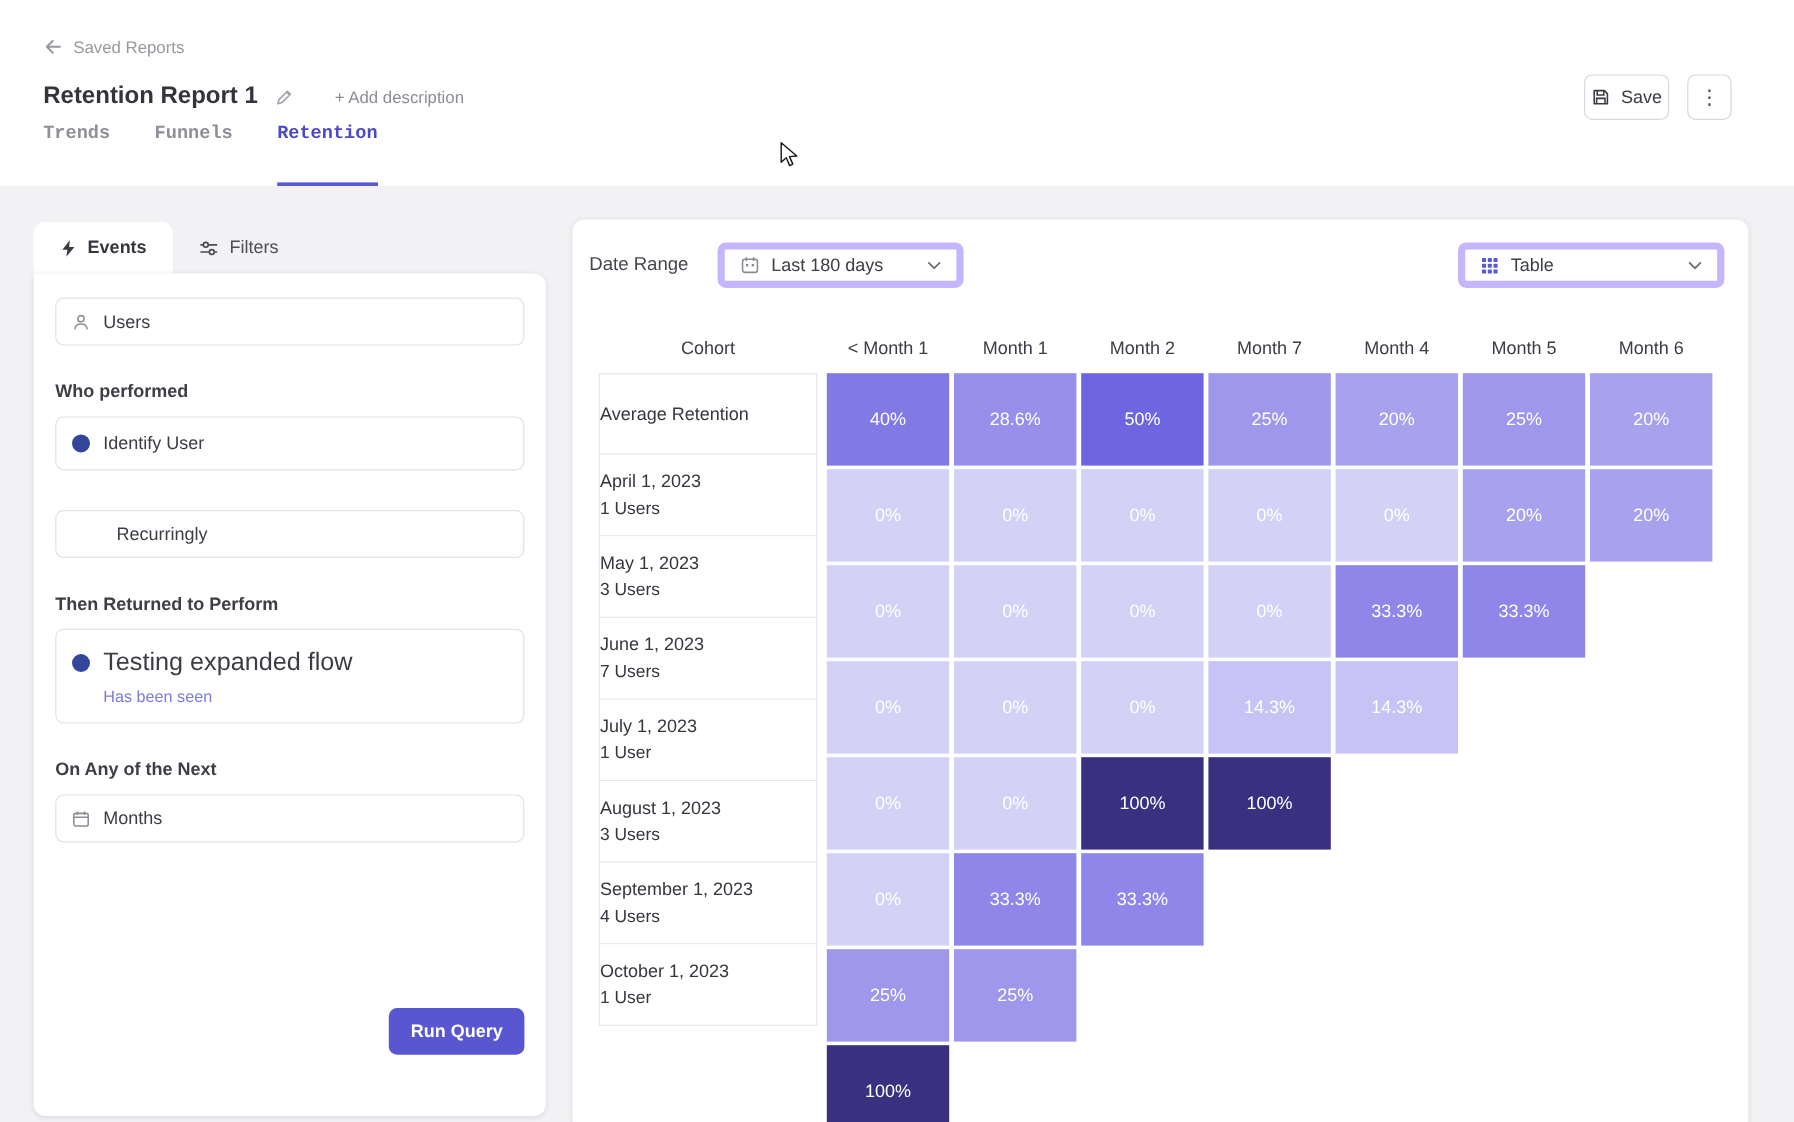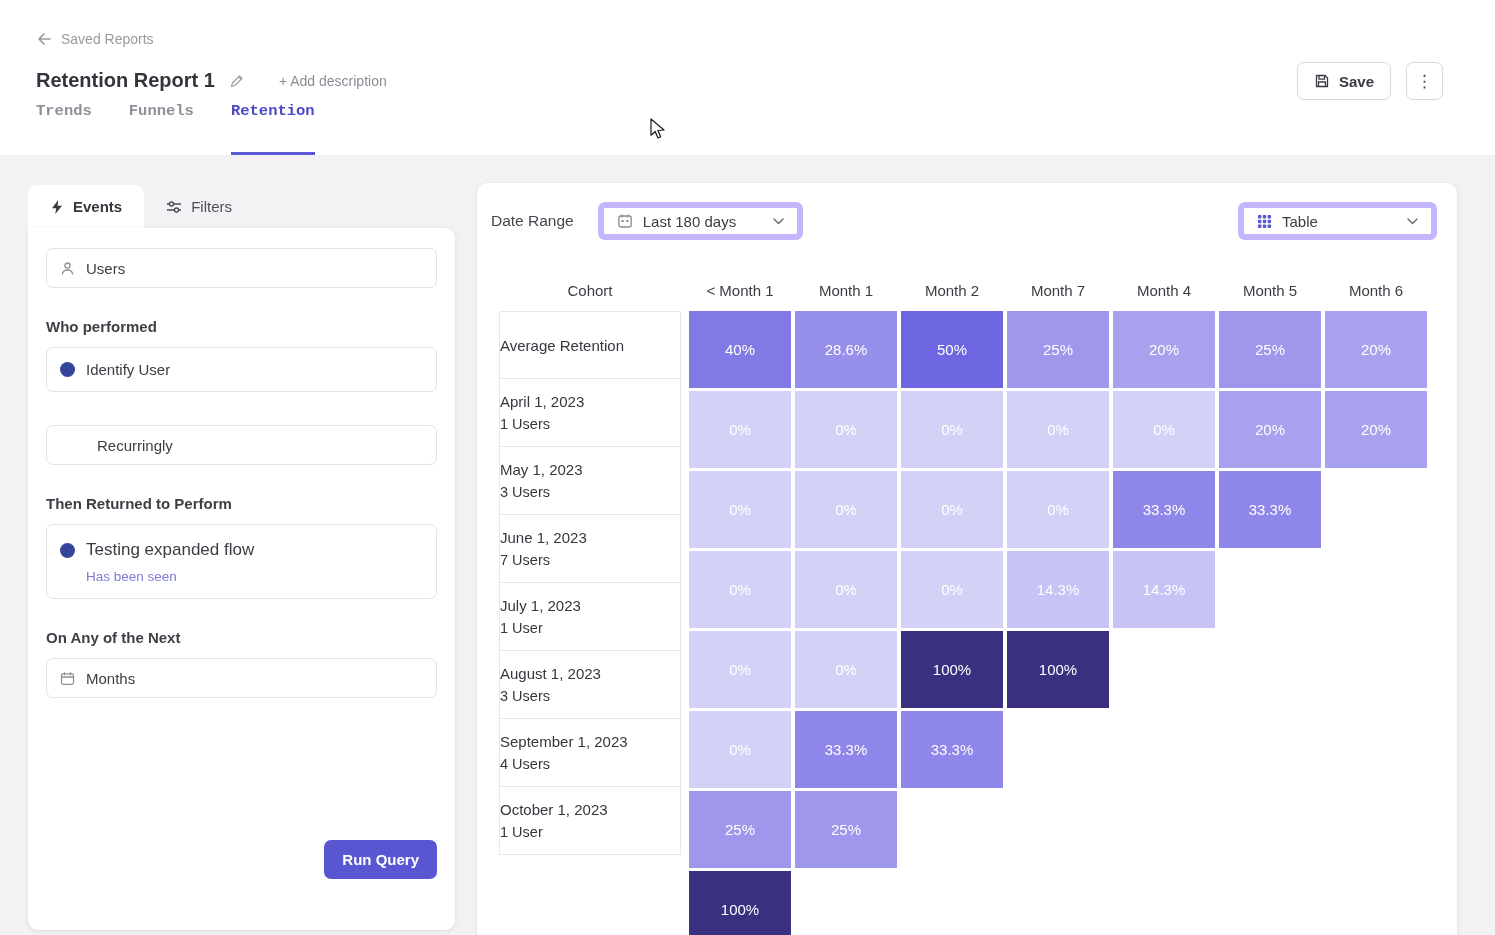--- a/index.html
+++ b/index.html
@@ -16,23 +16,23 @@
 
   
   .topbar { position:absolute; top:0; left:0; right:0; height:155px; background:#fff; }
   .back-row { position:absolute; top:31px; left:36px; display:flex; align-items:center; gap:9px;
               color:#98989f; font-size:14px; cursor:pointer; }
   .title-row { position:absolute; top:69px; left:36px; display:flex; align-items:center; }
   .page-title { font-size:20px; font-weight:700; color:#34343c; }
   .edit-btn { margin-left:14px; display:flex; align-items:center; cursor:pointer; }
   .add-desc { margin-left:34px; color:#8c8c95; font-size:14px; cursor:pointer; }
   .header-actions { position:absolute; top:62px; right:52px; display:flex; gap:15px; }
-  .btn-save { display:flex; align-items:center; gap:9px; height:38px; padding:0 16px;
+  .btn-save { display:flex; align-items:center; gap:9px; height:38px; padding:0 5px;
               border:1px solid #d8d8de; border-radius:7px; background:#fff; font-size:15px;
-              color:#3b3b43; font-weight:700; cursor:pointer; font-family:inherit; }
+              color:#3b3b43; font-weight:400; cursor:pointer; font-family:inherit; }
   .btn-kebab { width:37px; height:38px; border:1px solid #d8d8de; border-radius:7px; background:#fff;
                display:flex; align-items:center; justify-content:center; font-size:17px; color:#4a4a52;
                cursor:pointer; font-family:inherit; }
   .nav-tabs { position:absolute; left:36px; bottom:0; display:flex; gap:37px; }
   .nav-tab { padding-bottom:32px; font-size:15.5px; font-weight:600; color:#8f8f98;
              border-bottom:3px solid transparent; cursor:pointer;font-family:Liberation Mono, monospace; }
   .nav-tab.active { color:#4c49c6; font-weight:700; border-bottom-color:var(--accent); }
 
   
   .query-panel { position:absolute; left:28px; top:185px; width:427px; }
@@ -43,38 +43,38 @@
   .panel-body { background:#fff; border-radius:0 10px 10px 10px; height:702px;
                 box-shadow:0 1px 4px rgba(40,40,60,.10); padding:20px 18px; position:relative; }
   .field { border:1px solid #e2e2e8; border-radius:7px; min-height:40px; display:flex;
            align-items:center; padding:0 13px; gap:11px; font-size:15px; color:#3c3c44;
            background:#fff; cursor:pointer; }
   .field.tall { min-height:45px; }
   .field.recurring { margin-top:33px; padding-left:50px; }
   .section-label { margin:30px 0 12px; font-size:15px; font-weight:600; color:#3e3e46; }
   .dot { width:15px; height:15px; border-radius:50%; background:var(--dot); flex:0 0 auto; }
   .event-box { border:1px solid #e2e2e8; border-radius:7px; padding:15px 13px 14px; cursor:pointer; }
-  .event-main { display:flex; align-items:center; gap:11px; font-size:17px; color:#3c3c44; }
+  .event-main { display:flex; align-items:center; gap:11px; font-size:21px; color:#3c3c44; }
   .event-filter { margin:9px 0 0 26px; font-size:13.5px; color:var(--link); cursor:pointer; width:fit-content; }
   .run-query { position:absolute; right:18px; bottom:51px; height:39px; padding:0 18px;
                background:var(--runbg); color:#fff; font-size:15px; font-weight:600; border:none;
                border-radius:7px; cursor:pointer; font-family:inherit; }
 
   
   .report-panel { position:absolute; left:477px; top:183px; width:980px; height:760px;
                   background:#fff; border-radius:10px; box-shadow:0 1px 4px rgba(40,40,60,.10);
                   overflow:hidden; }
   .report-toolbar { position:absolute; top:19px; left:14px; right:20px; display:flex; align-items:center; }
   .dr-label { font-size:15.5px; color:#45454d; }
   .dropdown { display:flex; align-items:center; gap:10px; height:38px; border:6px solid #c4b5fd;
               border-radius:7px; padding:0 13px; font-size:15px; color:#3d3d45; background:#fff;
               cursor:pointer; }
   .dropdown .chev { margin-left:auto; }
   .dd-date { width:205px; margin-left:24px; }
-  .dd-view { width:199px; margin-left:auto;align-items:center; }
+  .dd-view { width:222px; margin-left:auto;align-items:center; }
 
   .table-wrap { position:absolute; left:22px; top:88px; }
   .table-header { display:flex; align-items:center; height:38px; font-size:15px; color:#3c3c44; }
   .th-cohort { width:182px; text-align:center; }
   .th-month { width:102px; text-align:center; }
   .table-body { display:flex; margin-top:2px; }
   .cohort-col { width:182px; }
   .cohort-cell { height:68px; border:1px solid #e7e7ec; border-top:none; background:#fff;
                  display:flex; flex-direction:column; align-items:flex-start; justify-content:center;
                  gap:6px; text-align:center; }

